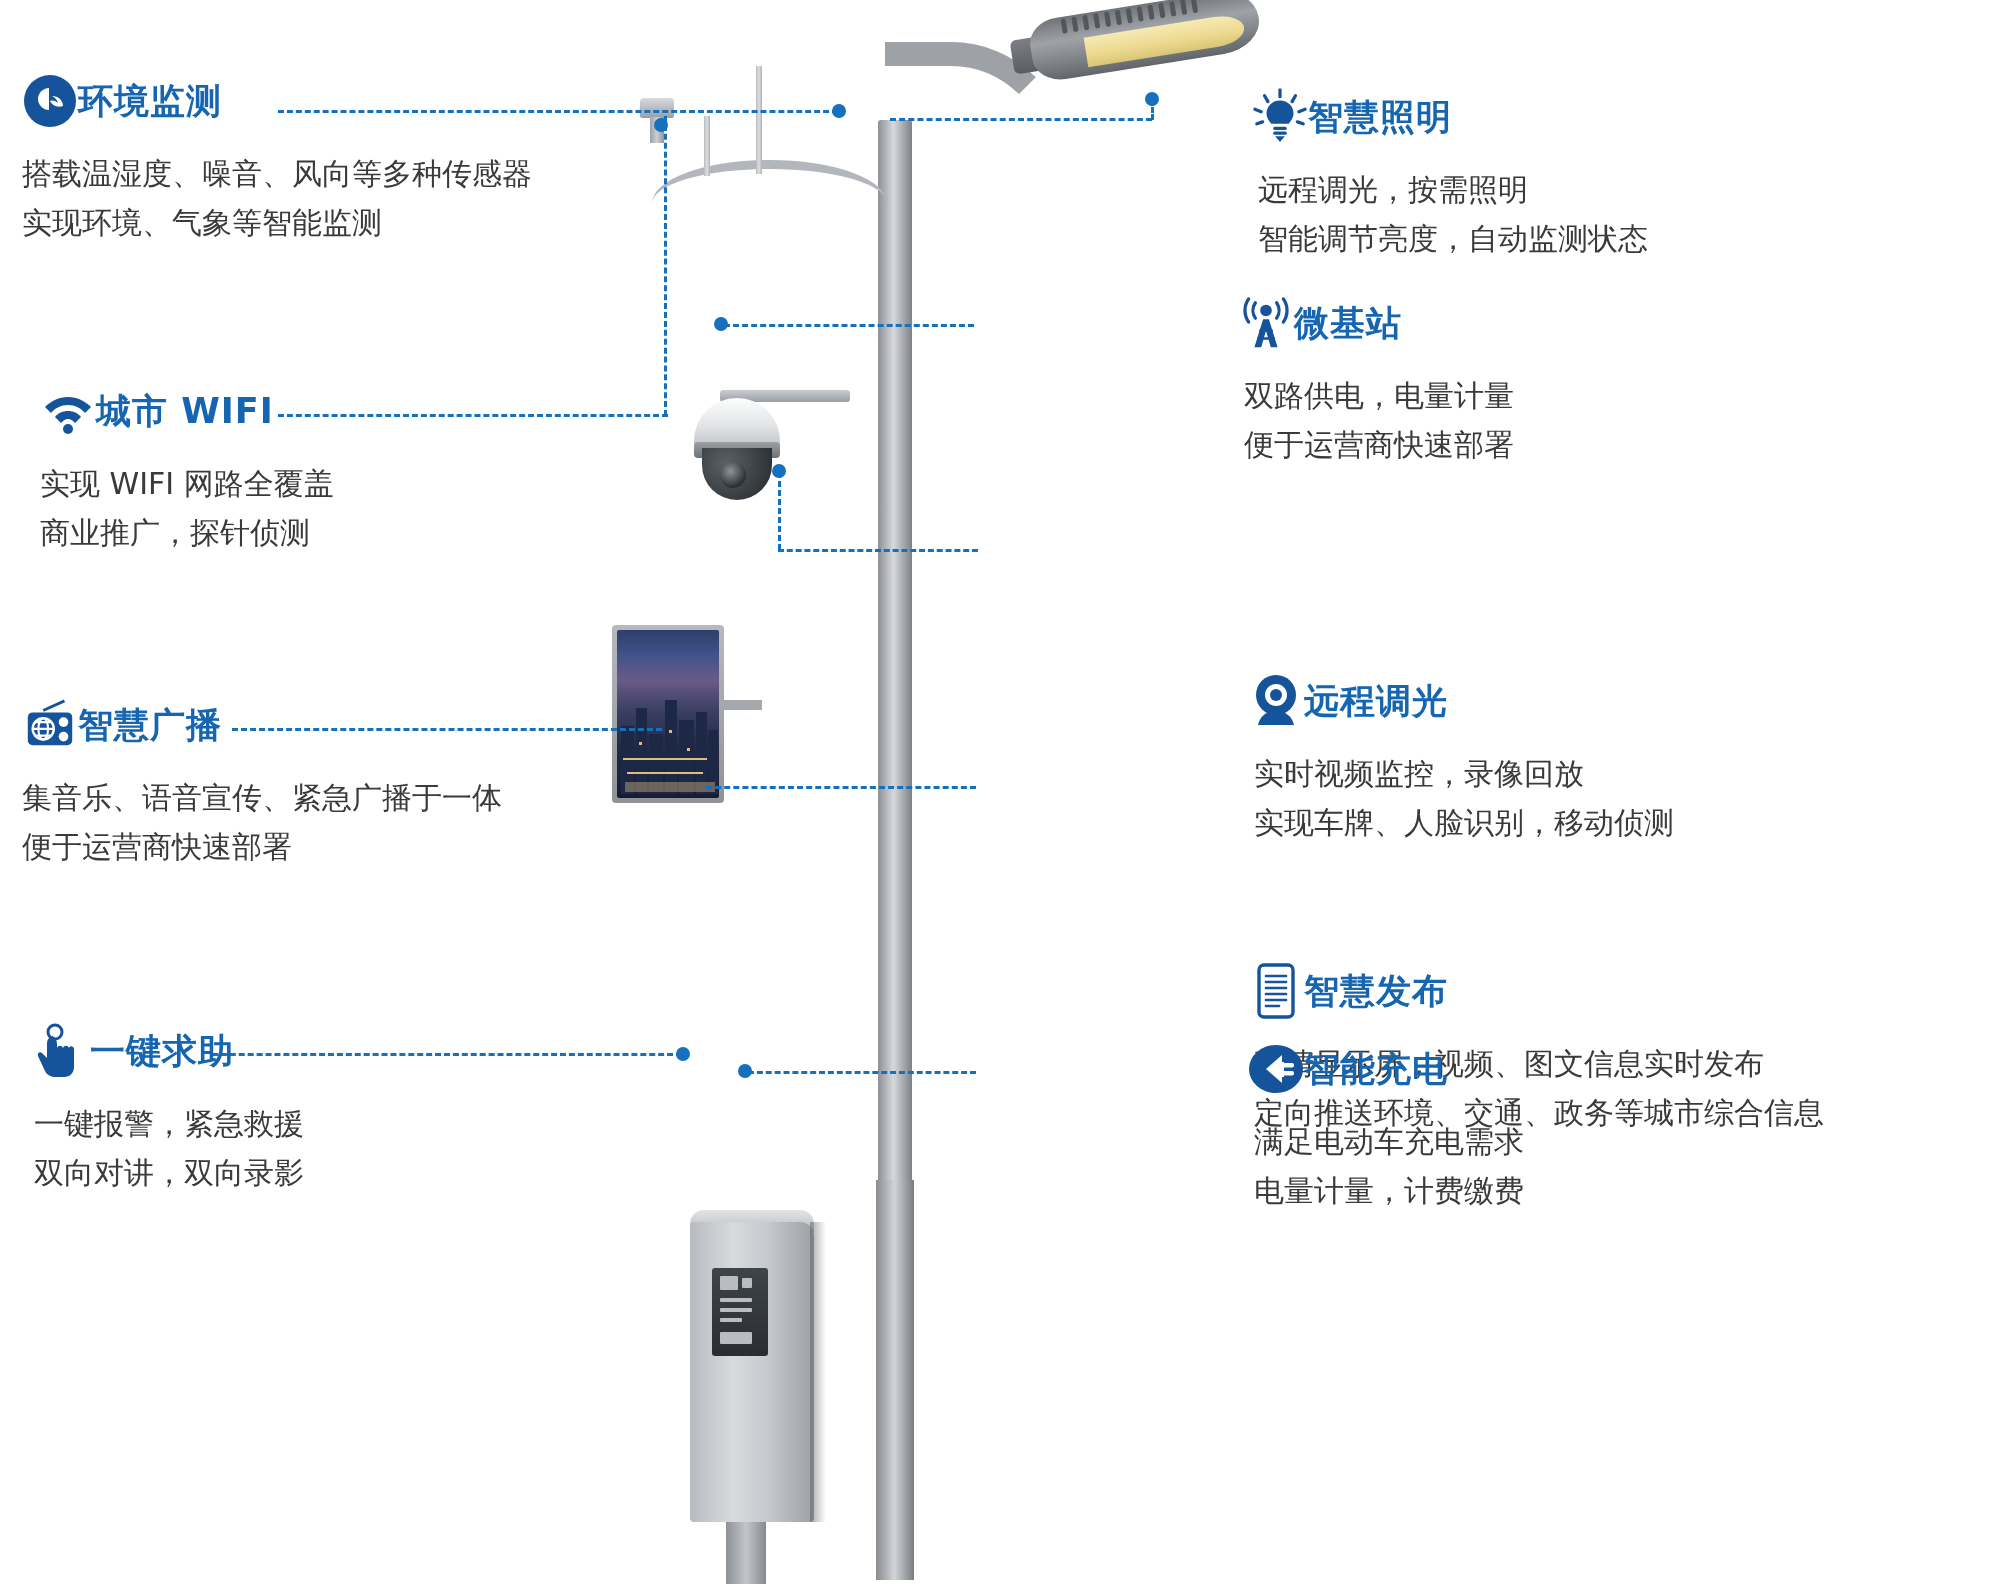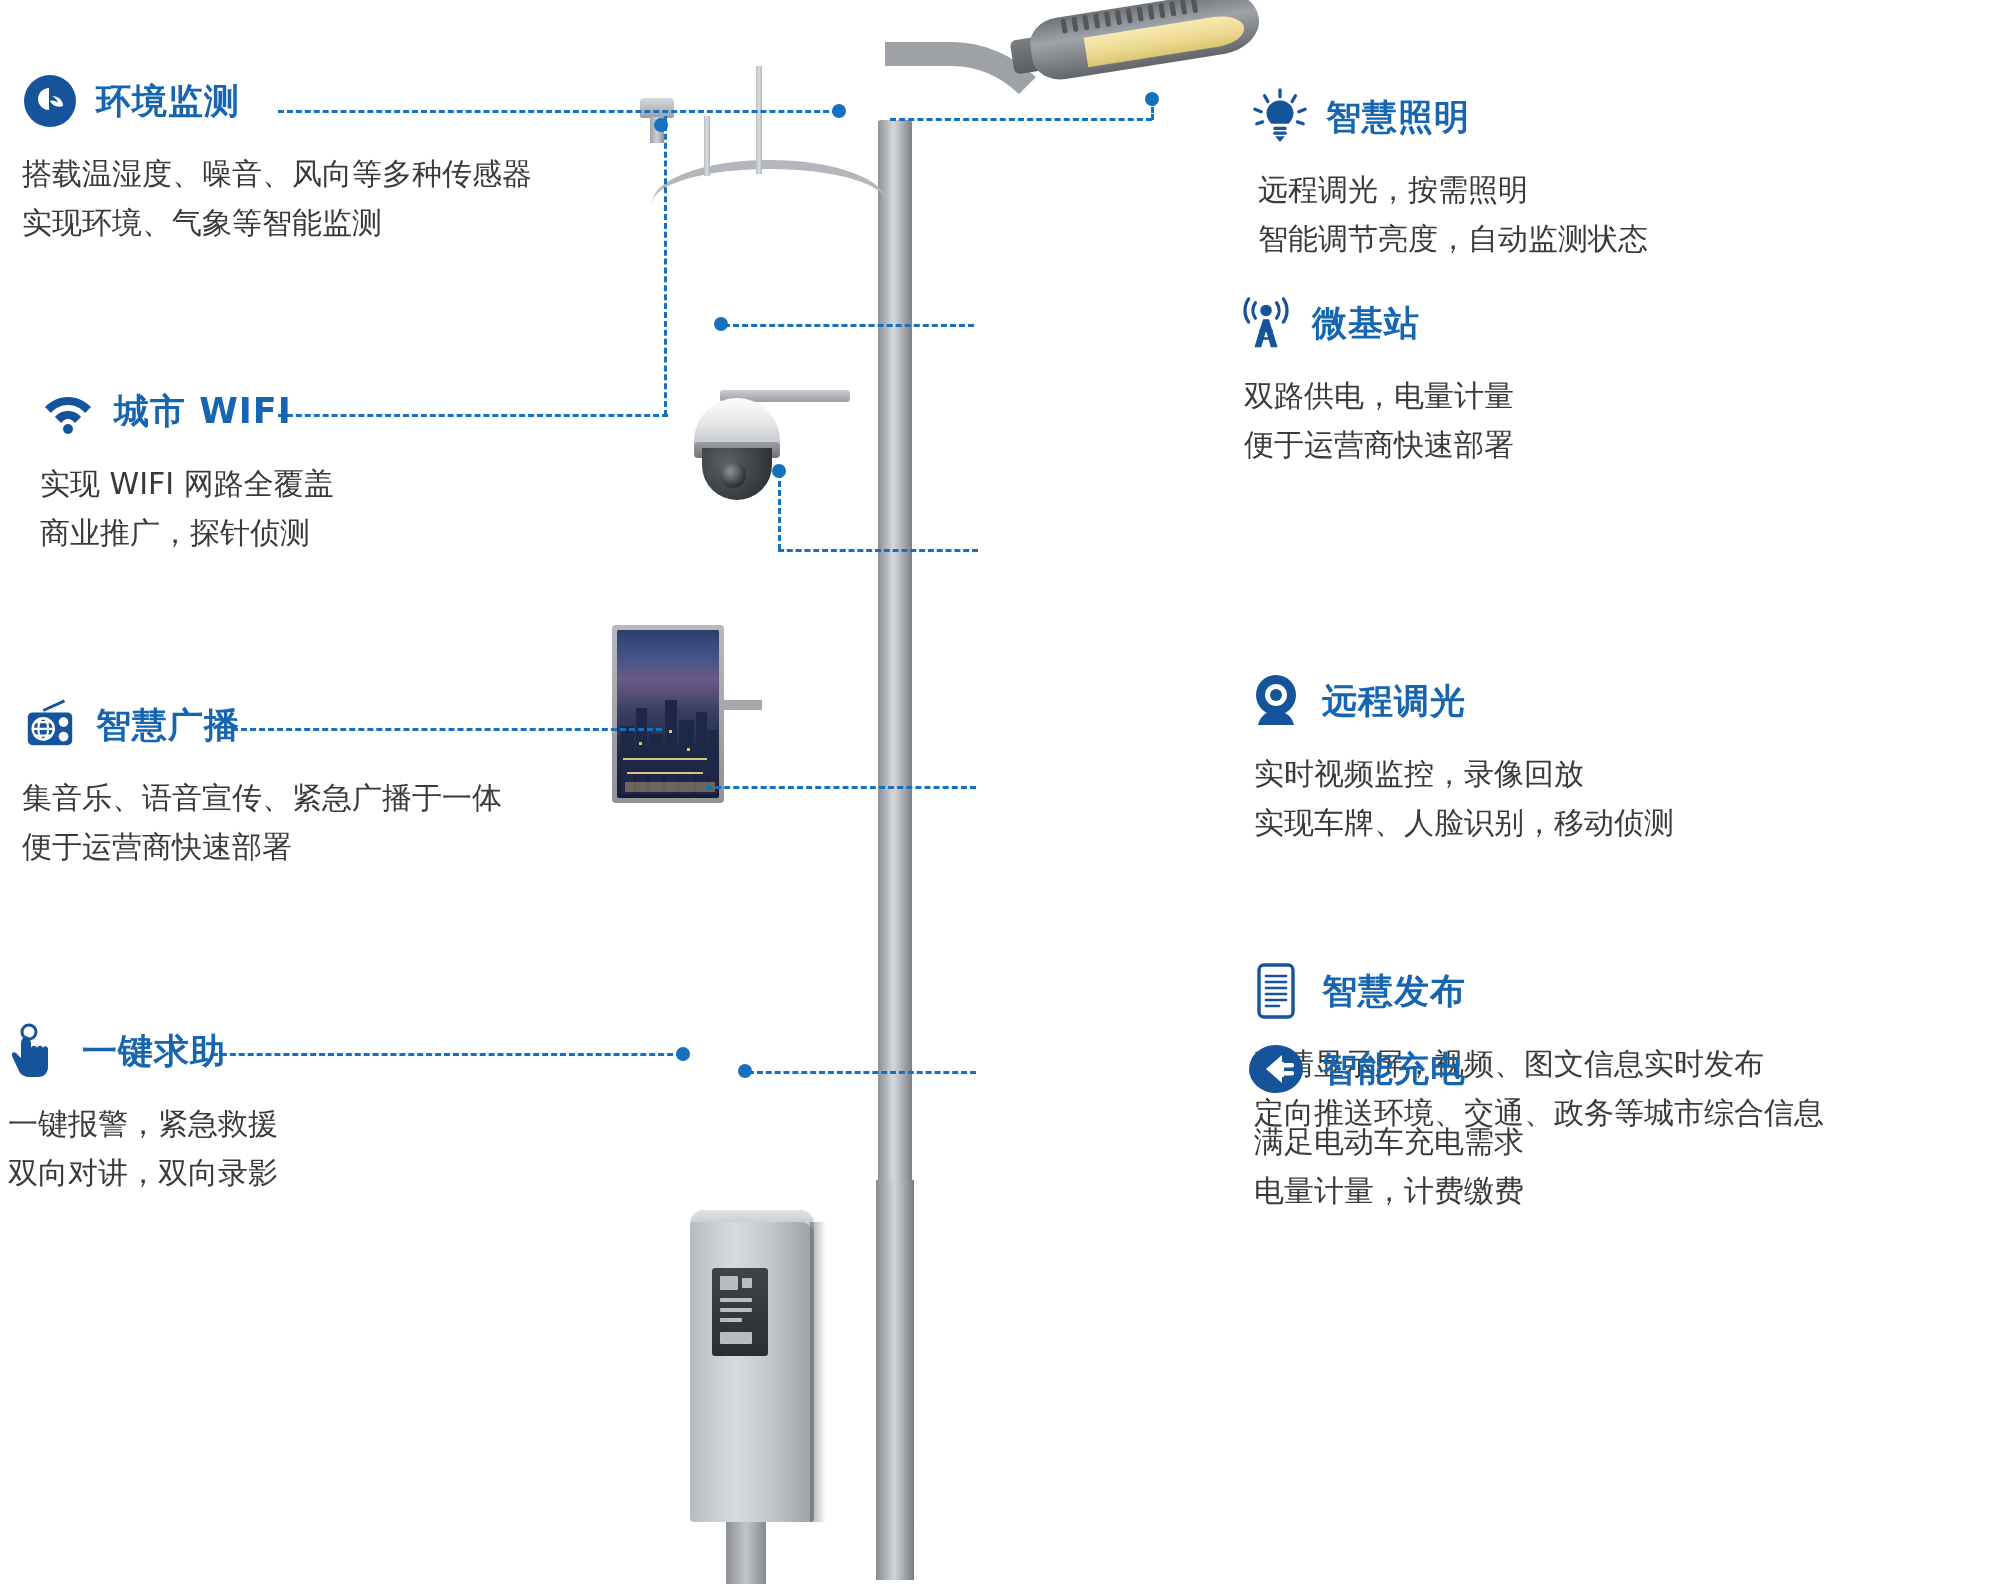--- a/index.html
+++ b/index.html
@@ -7,21 +7,21 @@
   body {
     background:#ffffff;
     font-family:"Liberation Sans","DejaVu Sans",sans-serif;
     position:relative;
     overflow:hidden;
   }
   .stage { position:absolute; inset:0; }
 
   
   .callout { position:absolute; }
-  .head { display:flex; align-items:center; gap:18px; height:58px; }
+  .head { display:flex; align-items:center; height:58px; }
   .ico { width:56px; height:56px; flex:0 0 56px; position:relative;
          display:flex; align-items:center; justify-content:center; }
   .ico svg { display:block; }
   .title { font-size:35px; font-weight:bold; color:#1565b0; letter-spacing:1px;
            white-space:nowrap; font-family:"DejaVu Sans","Liberation Sans",sans-serif; }
   .body { margin-top:20px; }
   .body p { font-size:30px; line-height:1.62; color:#3a3a3a; white-space:nowrap;
             font-family:"DejaVu Sans","Liberation Sans",sans-serif; }
   .right .body { margin-left:6px; }
 
@@ -322,21 +322,21 @@
         </svg>
       </span>
       <span class="title">智慧广播</span>
     </div>
     <div class="body">
       <p>集音乐、语音宣传、紧急广播于一体</p>
       <p>便于运营商快速部署</p>
     </div>
   </div>
 
-  <div class="callout left" style="left:8px; top:1022px;">
+  <div class="callout left" style="left:34px; top:1022px;">
     <div class="head">
       <span class="ico">
         <svg width="52" height="56" viewBox="0 0 52 56">
           <circle cx="19" cy="9" r="7" fill="none" stroke="#15539b" stroke-width="3"></circle>
           <path d="M16 13c-3 1-5 4-5 8v14l-5-5c-2-2-5 0-4 3l7 15c2 4 6 6 11 6h8c6 0 10-4 10-10V26c0-3-4-4-5-1-1-3-5-3-6 0-1-3-5-3-6 0V21c0-4-2-7-5-8z" fill="#15539b"></path>
         </svg>
       </span>
       <span class="title">一键求助</span>
     </div>
     <div class="body">

